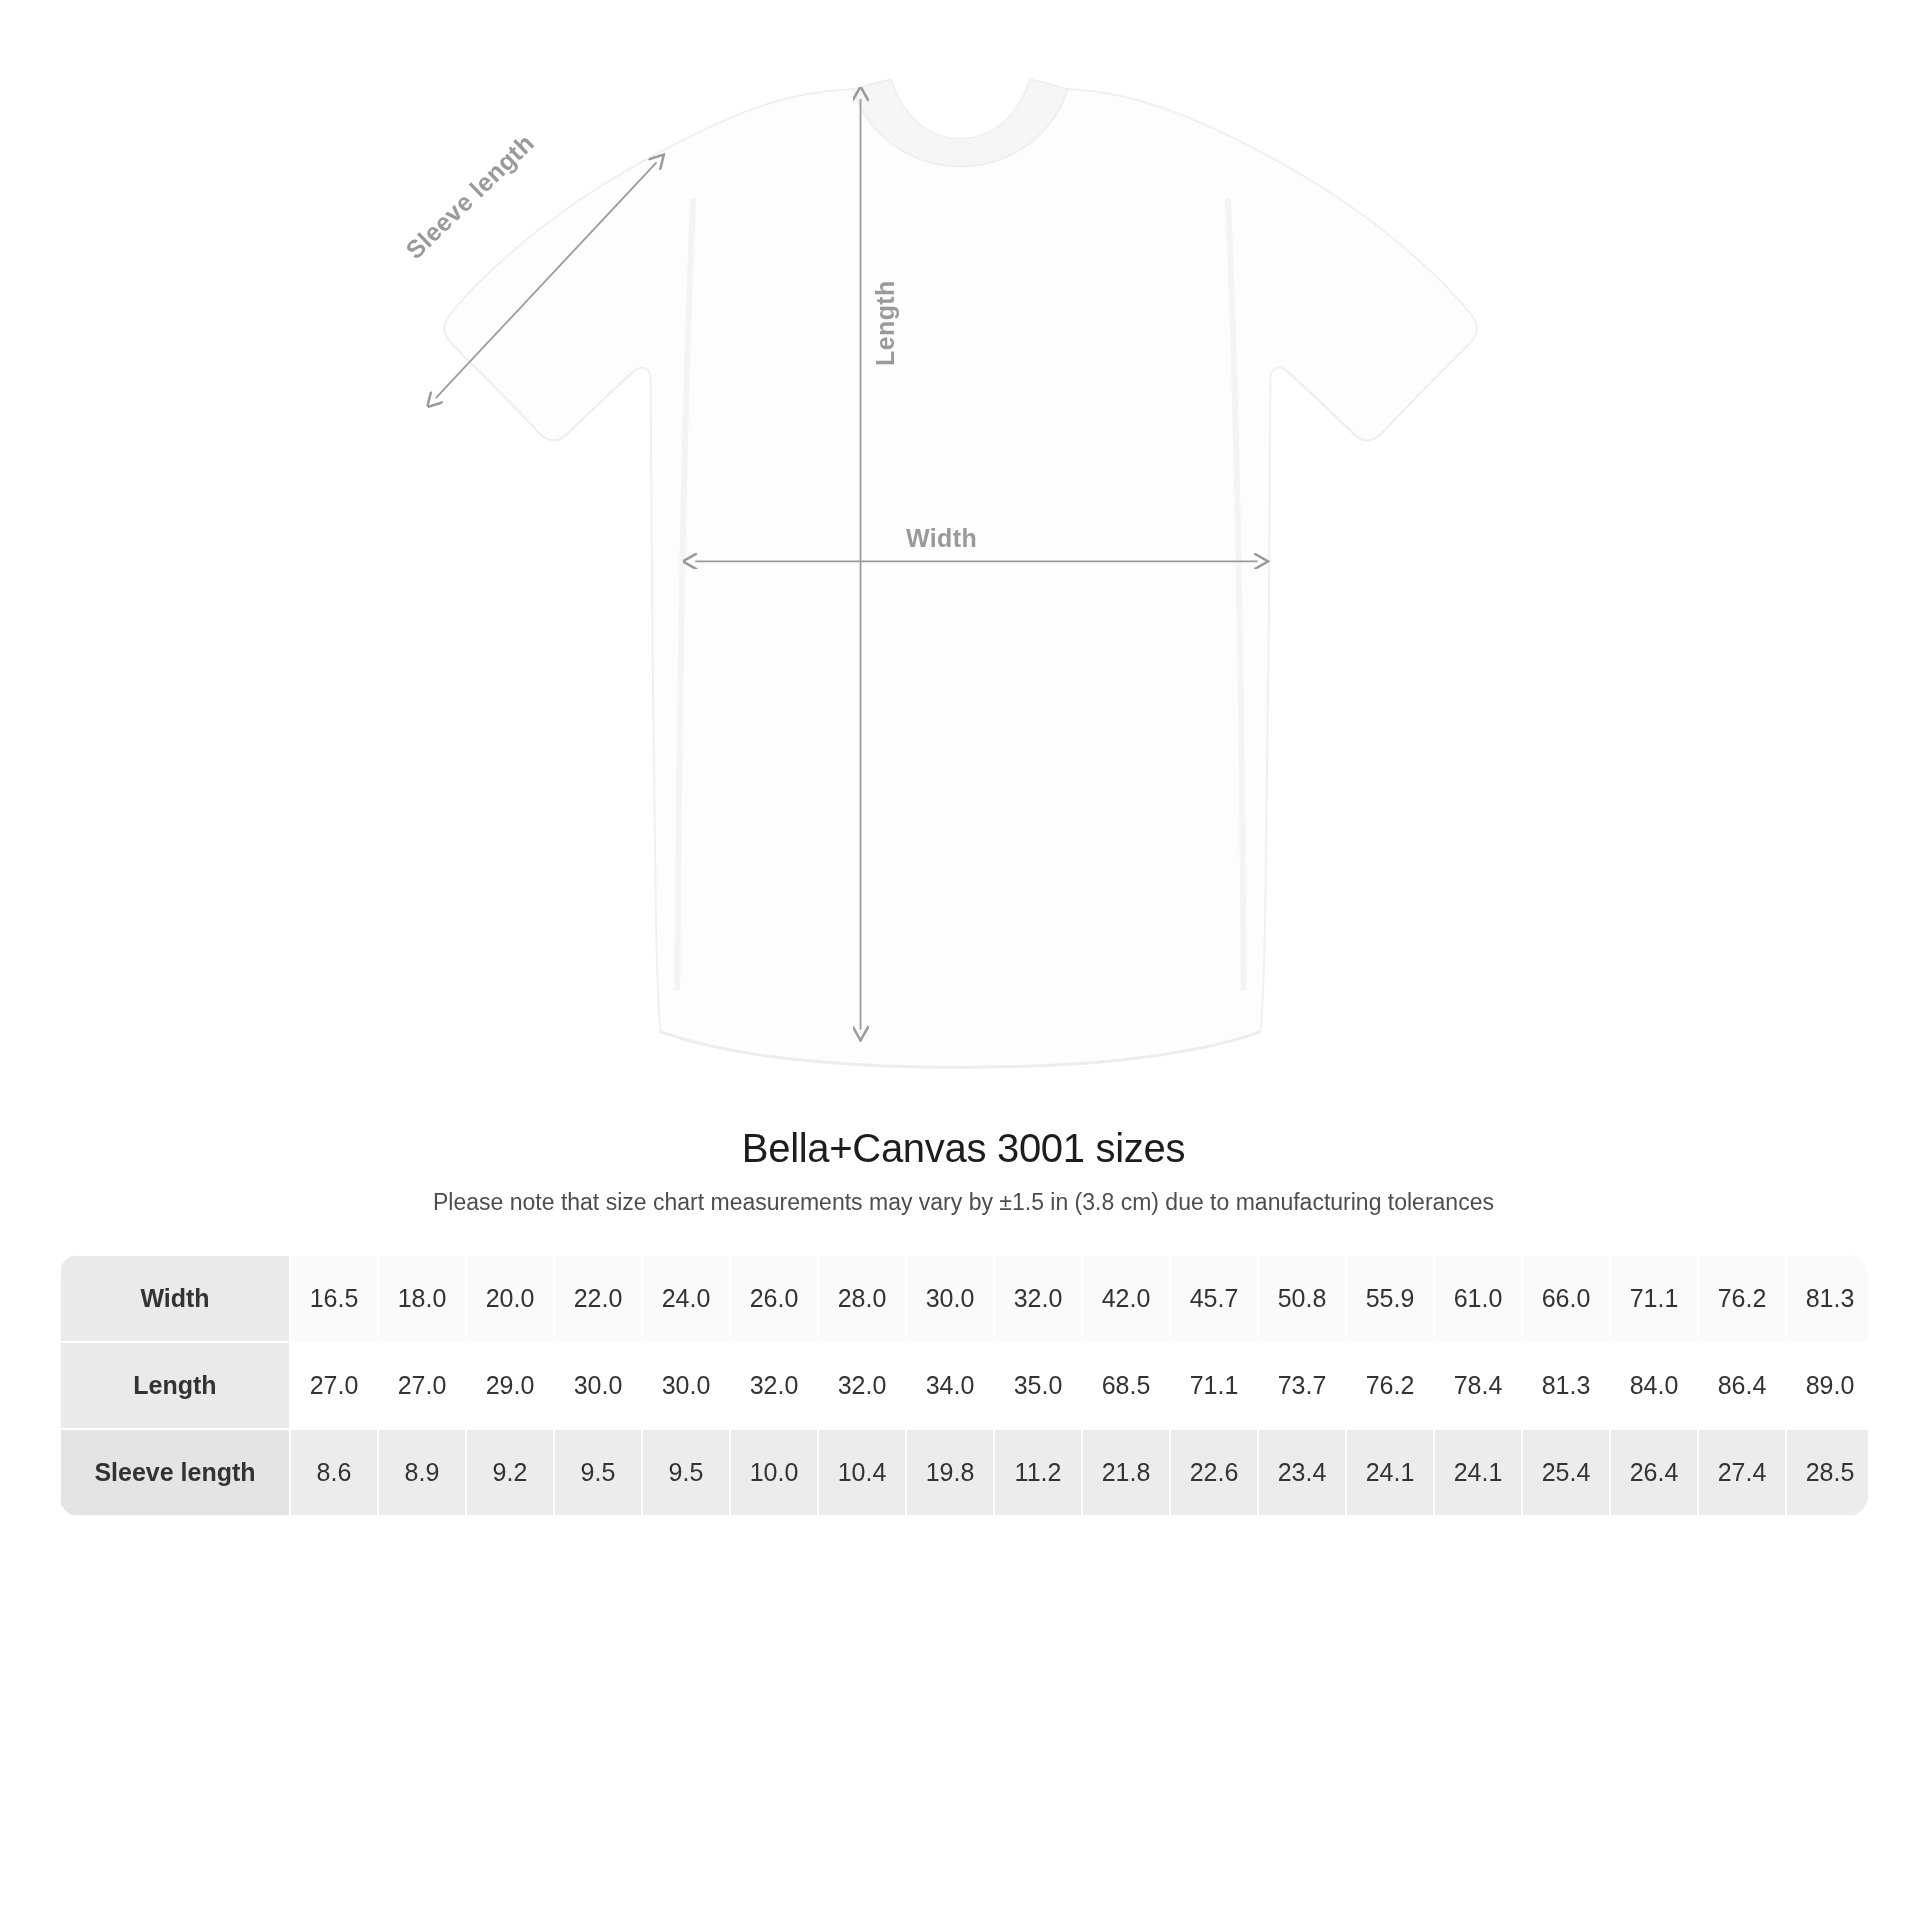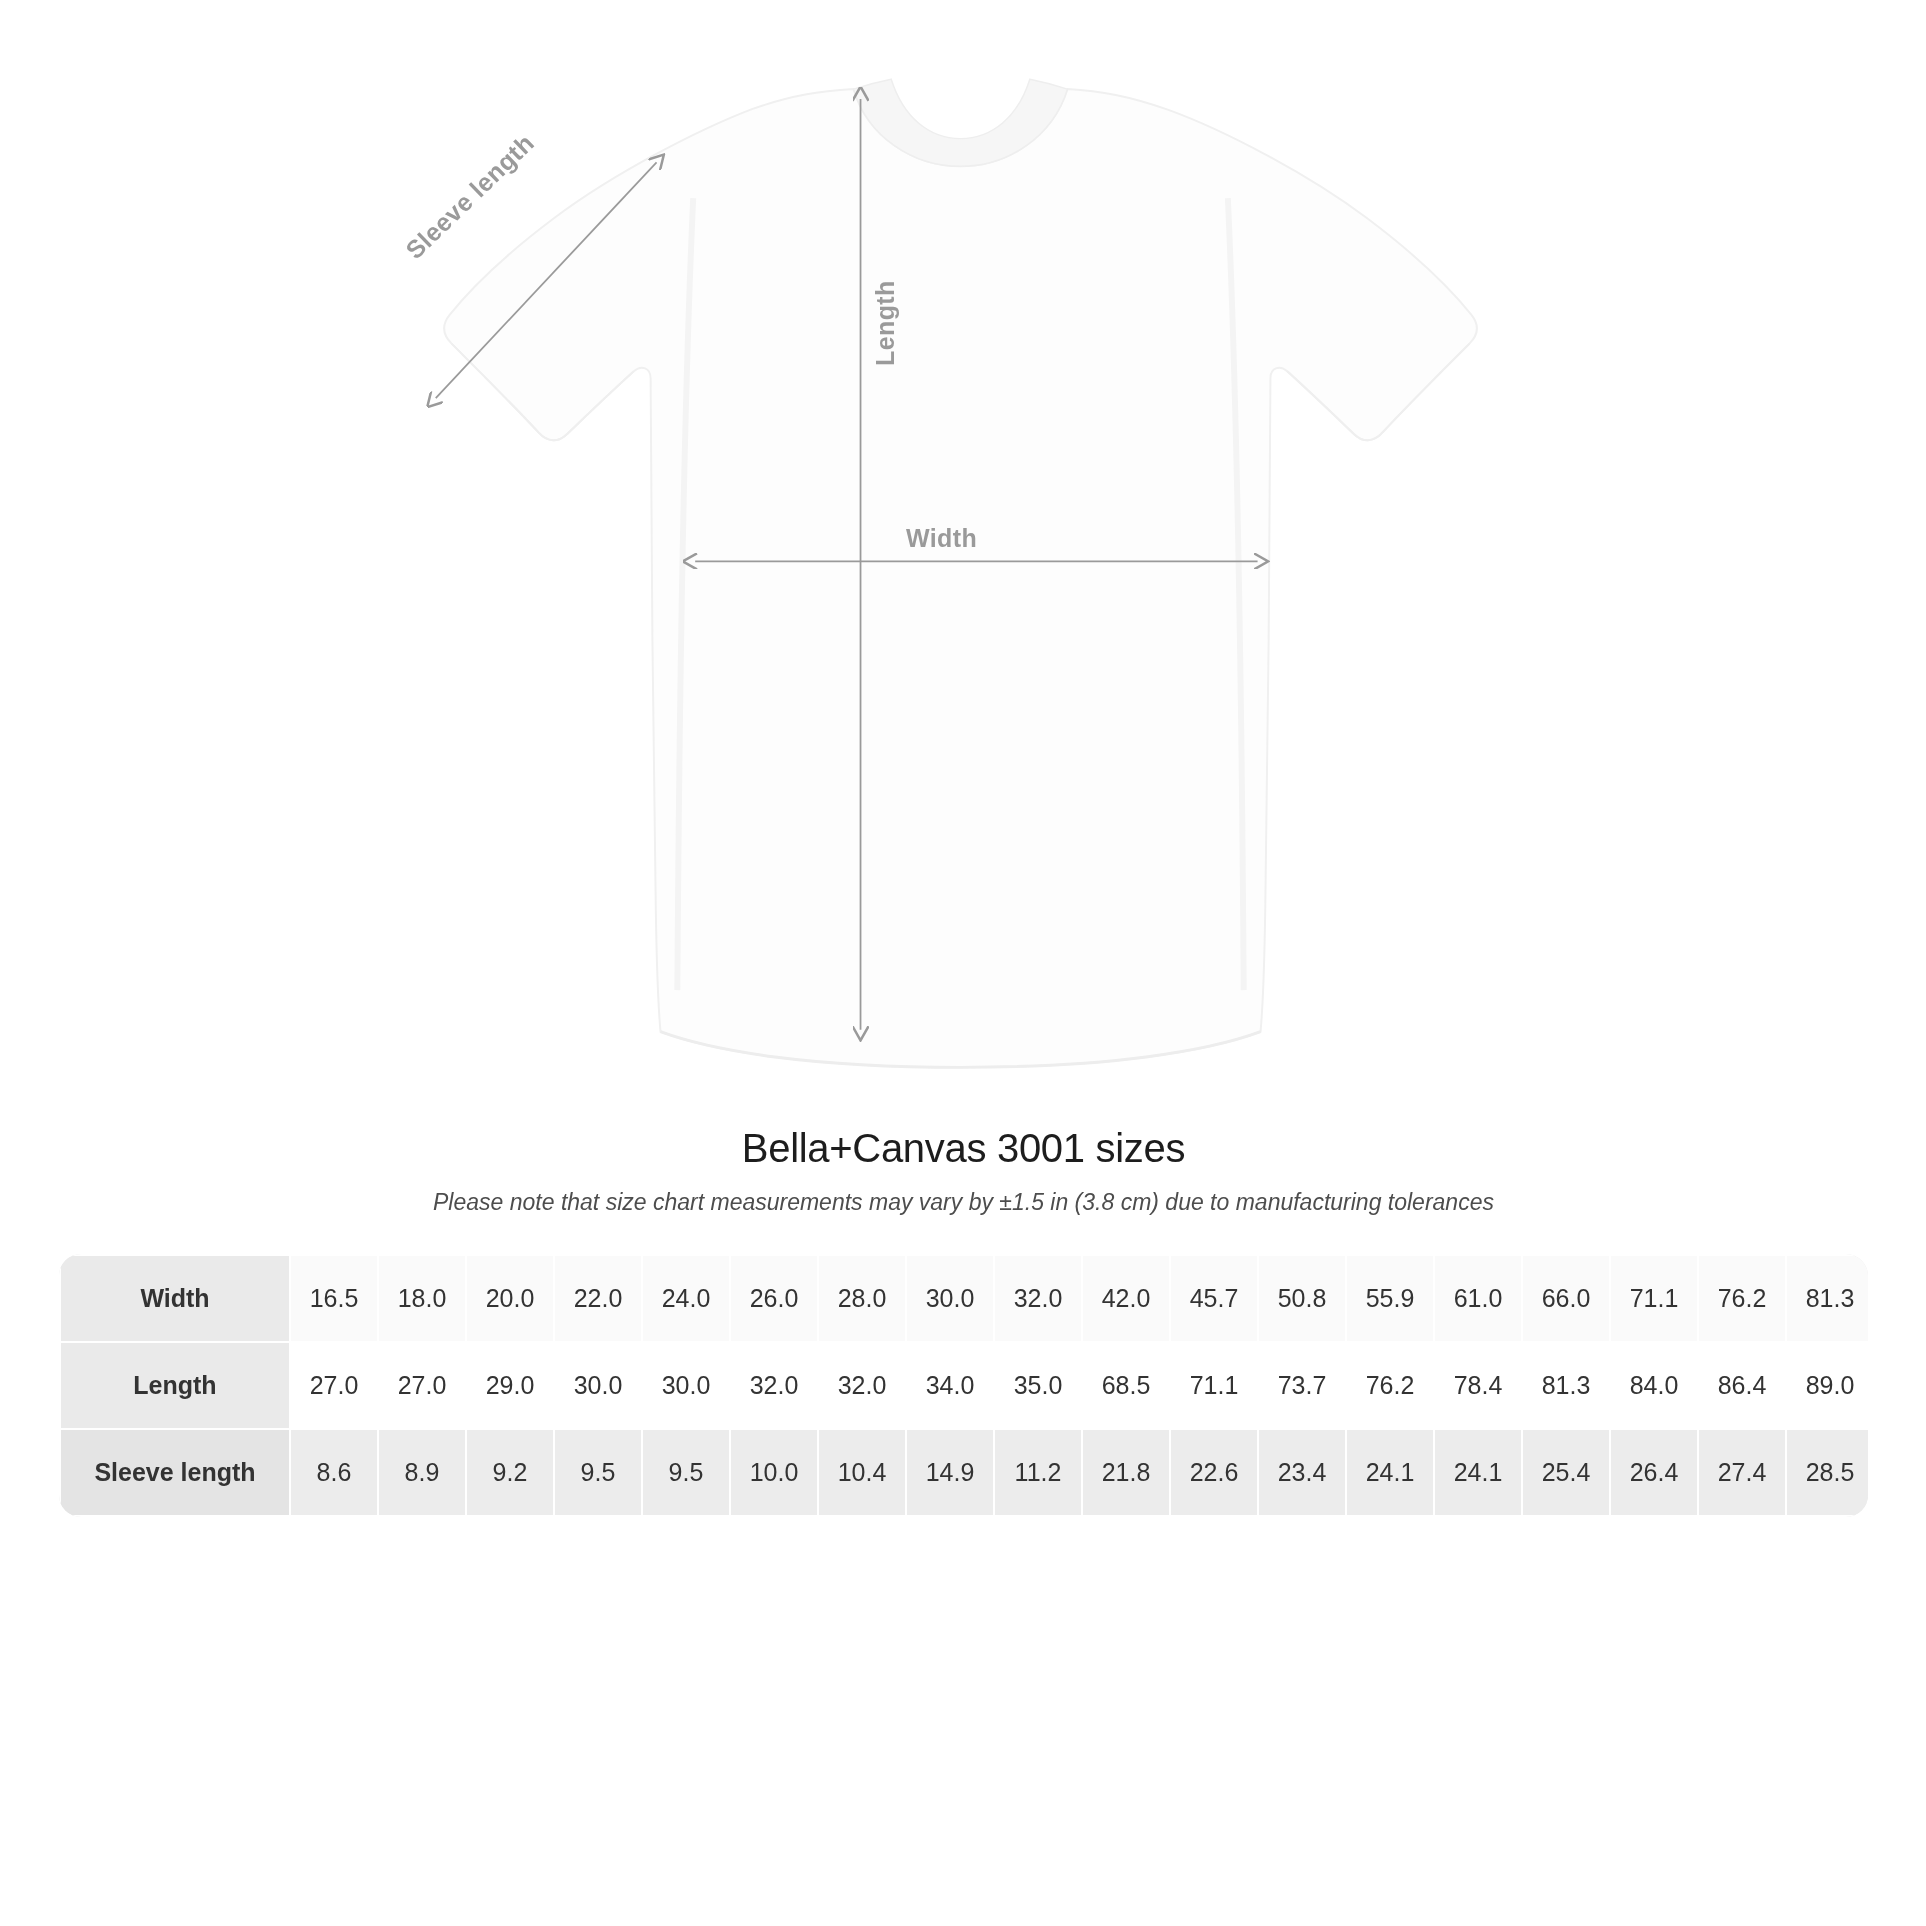--- a/index.html
+++ b/index.html
@@ -64,21 +64,20 @@
   }
   .chart-title {
     font-size: 40px;
     font-weight: normal;
     color: #1d1d1d;
     letter-spacing: -0.3px;
   }
   .chart-note {
     margin-top: 18px;
     font-size: 23px;
-    font-style: italic;
     color: #4d4d4d;
   }
 
   
   .table-wrap {
     margin: 38px 59px 0 59px;
     border-radius: 22px;
     overflow: hidden;
     background: #eaeaea;
   }
@@ -291,21 +290,21 @@
 
         <tr class="row-shade">
           <td class="row-label">Sleeve length</td>
           <td class="data-cell">8.6</td>
           <td class="data-cell">8.9</td>
           <td class="data-cell">9.2</td>
           <td class="data-cell">9.5</td>
           <td class="data-cell">9.5</td>
           <td class="data-cell">10.0</td>
           <td class="data-cell">10.4</td>
-          <td class="data-cell">14.9</td>
+          <td class="data-cell">19.8</td>
           <td class="data-cell">11.2</td>
           <td class="data-cell">21.8</td>
           <td class="data-cell">22.6</td>
           <td class="data-cell">23.4</td>
           <td class="data-cell">24.1</td>
           <td class="data-cell">24.1</td>
           <td class="data-cell">25.4</td>
           <td class="data-cell">26.4</td>
           <td class="data-cell">27.4</td>
           <td class="data-cell">28.5</td>

